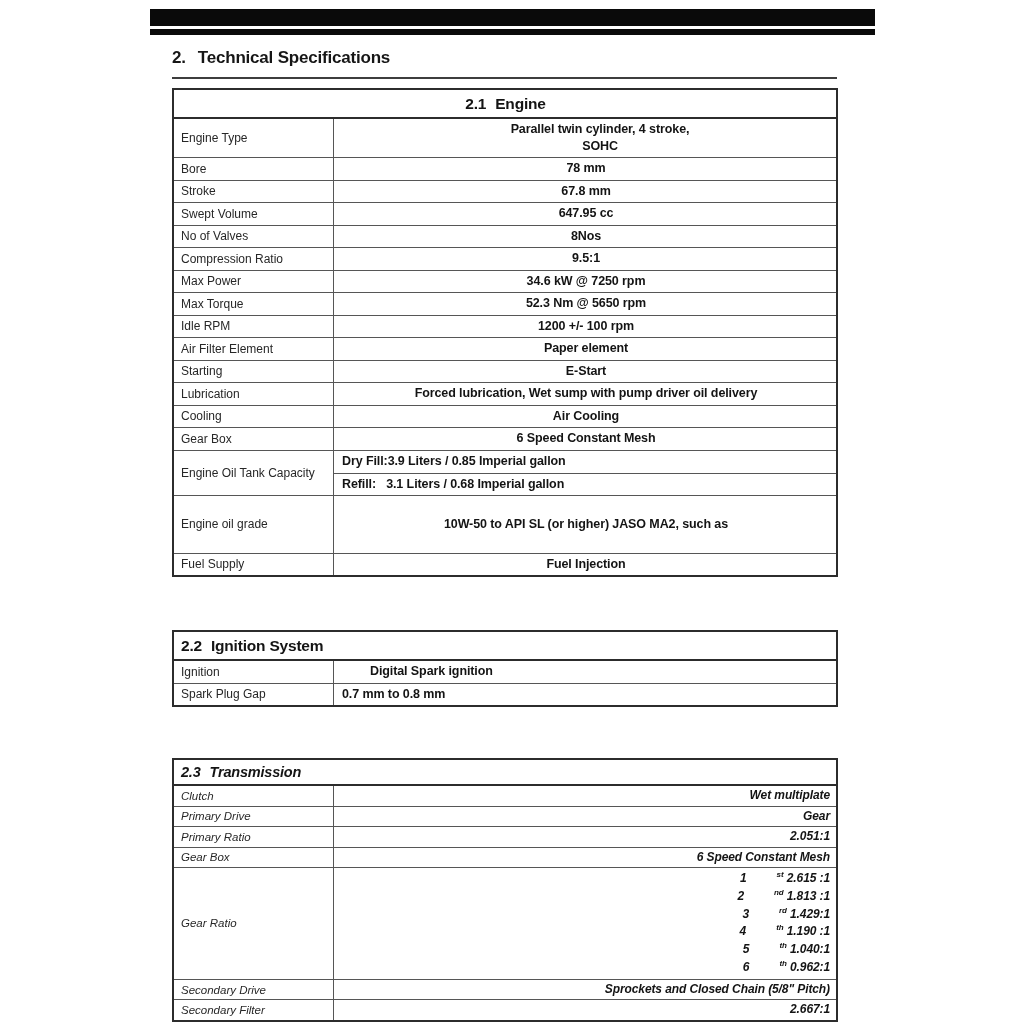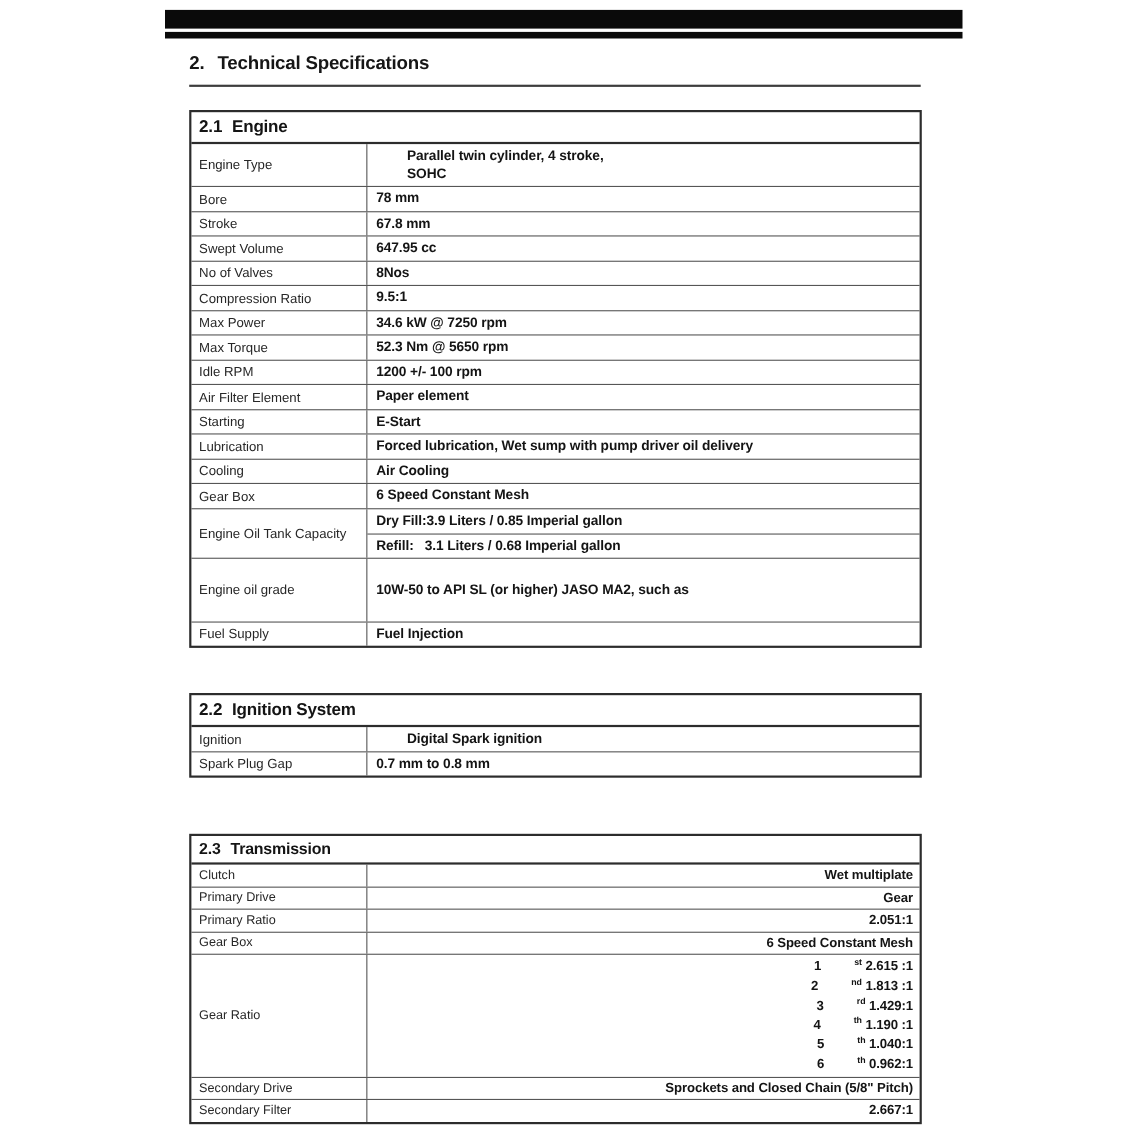--- a/index.html
+++ b/index.html
@@ -15,23 +15,23 @@
     position:absolute;left:172px;top:48px;width:665px;margin:0;
     font-size:17px;font-weight:700;letter-spacing:-0.2px;color:#161616;
     padding-bottom:9px;border-bottom:2px solid #3d3d3d;
   }
   .heading .num{margin-right:12px;}
 
   .spec-table{
     position:absolute;left:172px;width:666px;box-sizing:border-box;
     border:2px solid #2c2c2c;background:#fff;
   }
-  .pos-engine{top:100px;}
+  .pos-engine{top:88px;text-align:center;}
   .pos-ignition{top:630px;}
-  .pos-transmission{top:758px;}
+  .pos-transmission{top:758px;font-style:italic;}
 
   .table-title{
     margin:0;font-size:15.5px;font-weight:700;letter-spacing:-0.2px;color:#141414;
     padding:4px 6px 4px 7px;line-height:19px;border-bottom:2px solid #2c2c2c;
   }
   .table-title .num{margin-right:9px;}
 
   .row{display:flex;border-top:1px solid #565656;min-height:21.5px;}
   .table-title + .row, h2 + .row{border-top:none;gap:28px;}
   .cell{box-sizing:border-box;}

